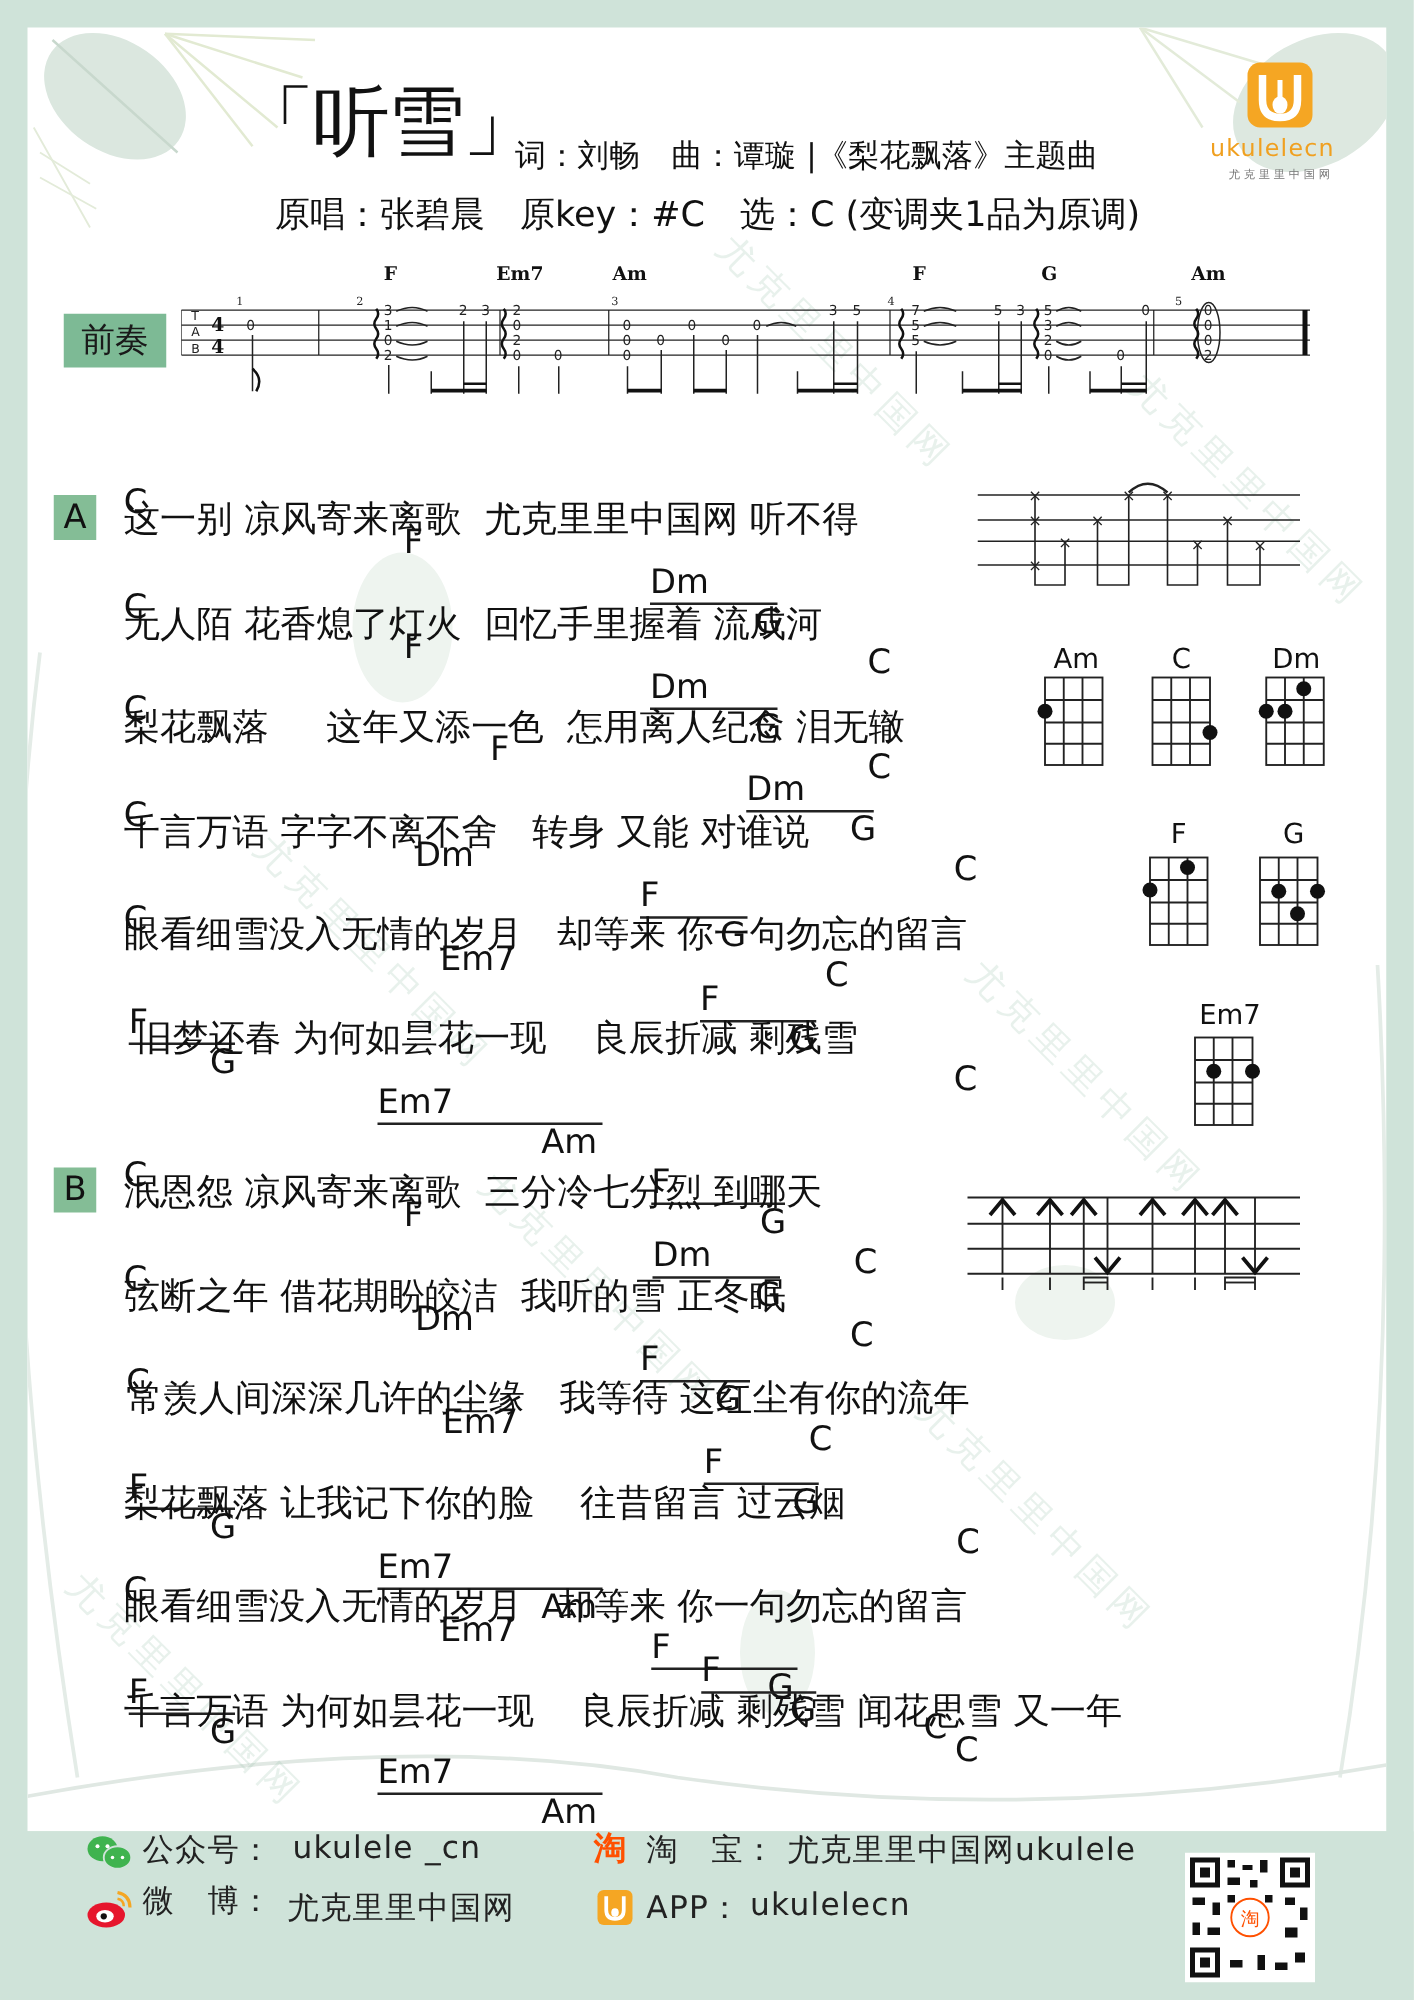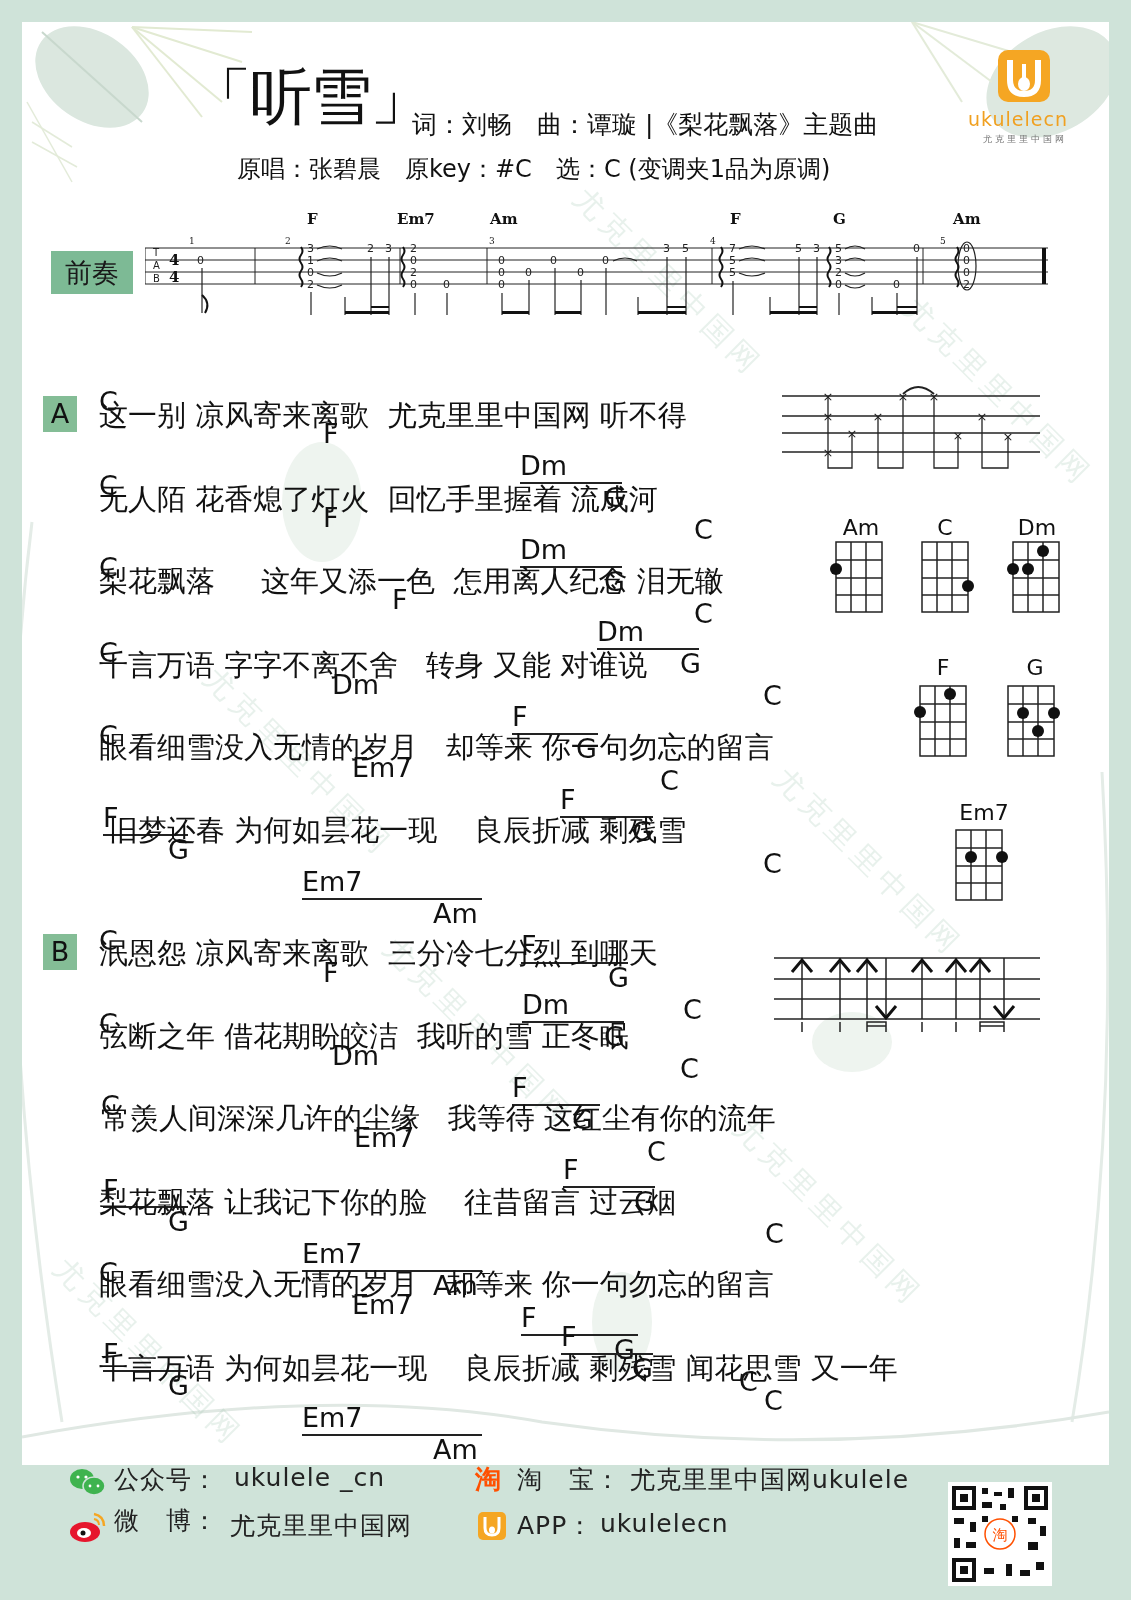--- a/index.html
+++ b/index.html
@@ -3,21 +3,21 @@
 <meta charset="utf-8">
 <style>
   * { box-sizing: border-box; margin: 0; padding: 0; }
   body { width: 1131px; height: 1600px; background: #cfe3d9; font-family: "DejaVu Sans", "Liberation Sans", sans-serif; position: relative; overflow: hidden; color: #111; }
   .sheet { position: absolute; left: 22px; top: 22px; width: 1087px; height: 1443px; background: #ffffff; overflow: hidden; }
   .leaf-deco { position: absolute; pointer-events: none; }
   .watermark { position: absolute; color: rgba(150,190,170,0.22); font-size: 30px; transform: rotate(45deg); white-space: nowrap; pointer-events: none; letter-spacing: 6px; }
   .abs { position: absolute; }
   .title { left: 190px; top: 62px; font-size: 62px; line-height: 70px; font-weight: normal; letter-spacing: -2px; }
   .credits { left: 412px; top: 108px; font-size: 25px; }
-  .subcredits { left: 220px; top: 153px; font-size: 24px; margin-left: 17px; }
+  .subcredits { left: 220px; top: 153px; font-size: 28px; }
   .logo-box { left: 998px; top: 50px; width: 52px; height: 52px; background: #f5a623; border-radius: 10px; }
   .logo-text { left: 968px; top: 108px; color: #f0a020; font-size: 19px; letter-spacing: 1px; }
   .logo-sub { left: 983px; top: 133px; color: #777; font-size: 9px; letter-spacing: 3px; }
   .intro-label { left: 51px; top: 251px; width: 82px; height: 43px; background: #7dba95; color: #1a1a1a; font-size: 27px; text-align: center; line-height: 43px; }
   .chord-top { font-family: "DejaVu Serif", "Liberation Serif", serif; font-weight: bold; font-size: 15px; }
   .sec-badge { width: 34px; height: 36px; background: #84bd96; color: #111; font-size: 27px; text-align: center; line-height: 36px; }
   .chordline { font-size: 27px; line-height: 32px; white-space: pre; }
   .chordline span { position: absolute; }
   .ul { border-bottom: 2px solid #222; }
   .lyric { font-size: 29px; line-height: 36px; white-space: pre; letter-spacing: 0px; }

